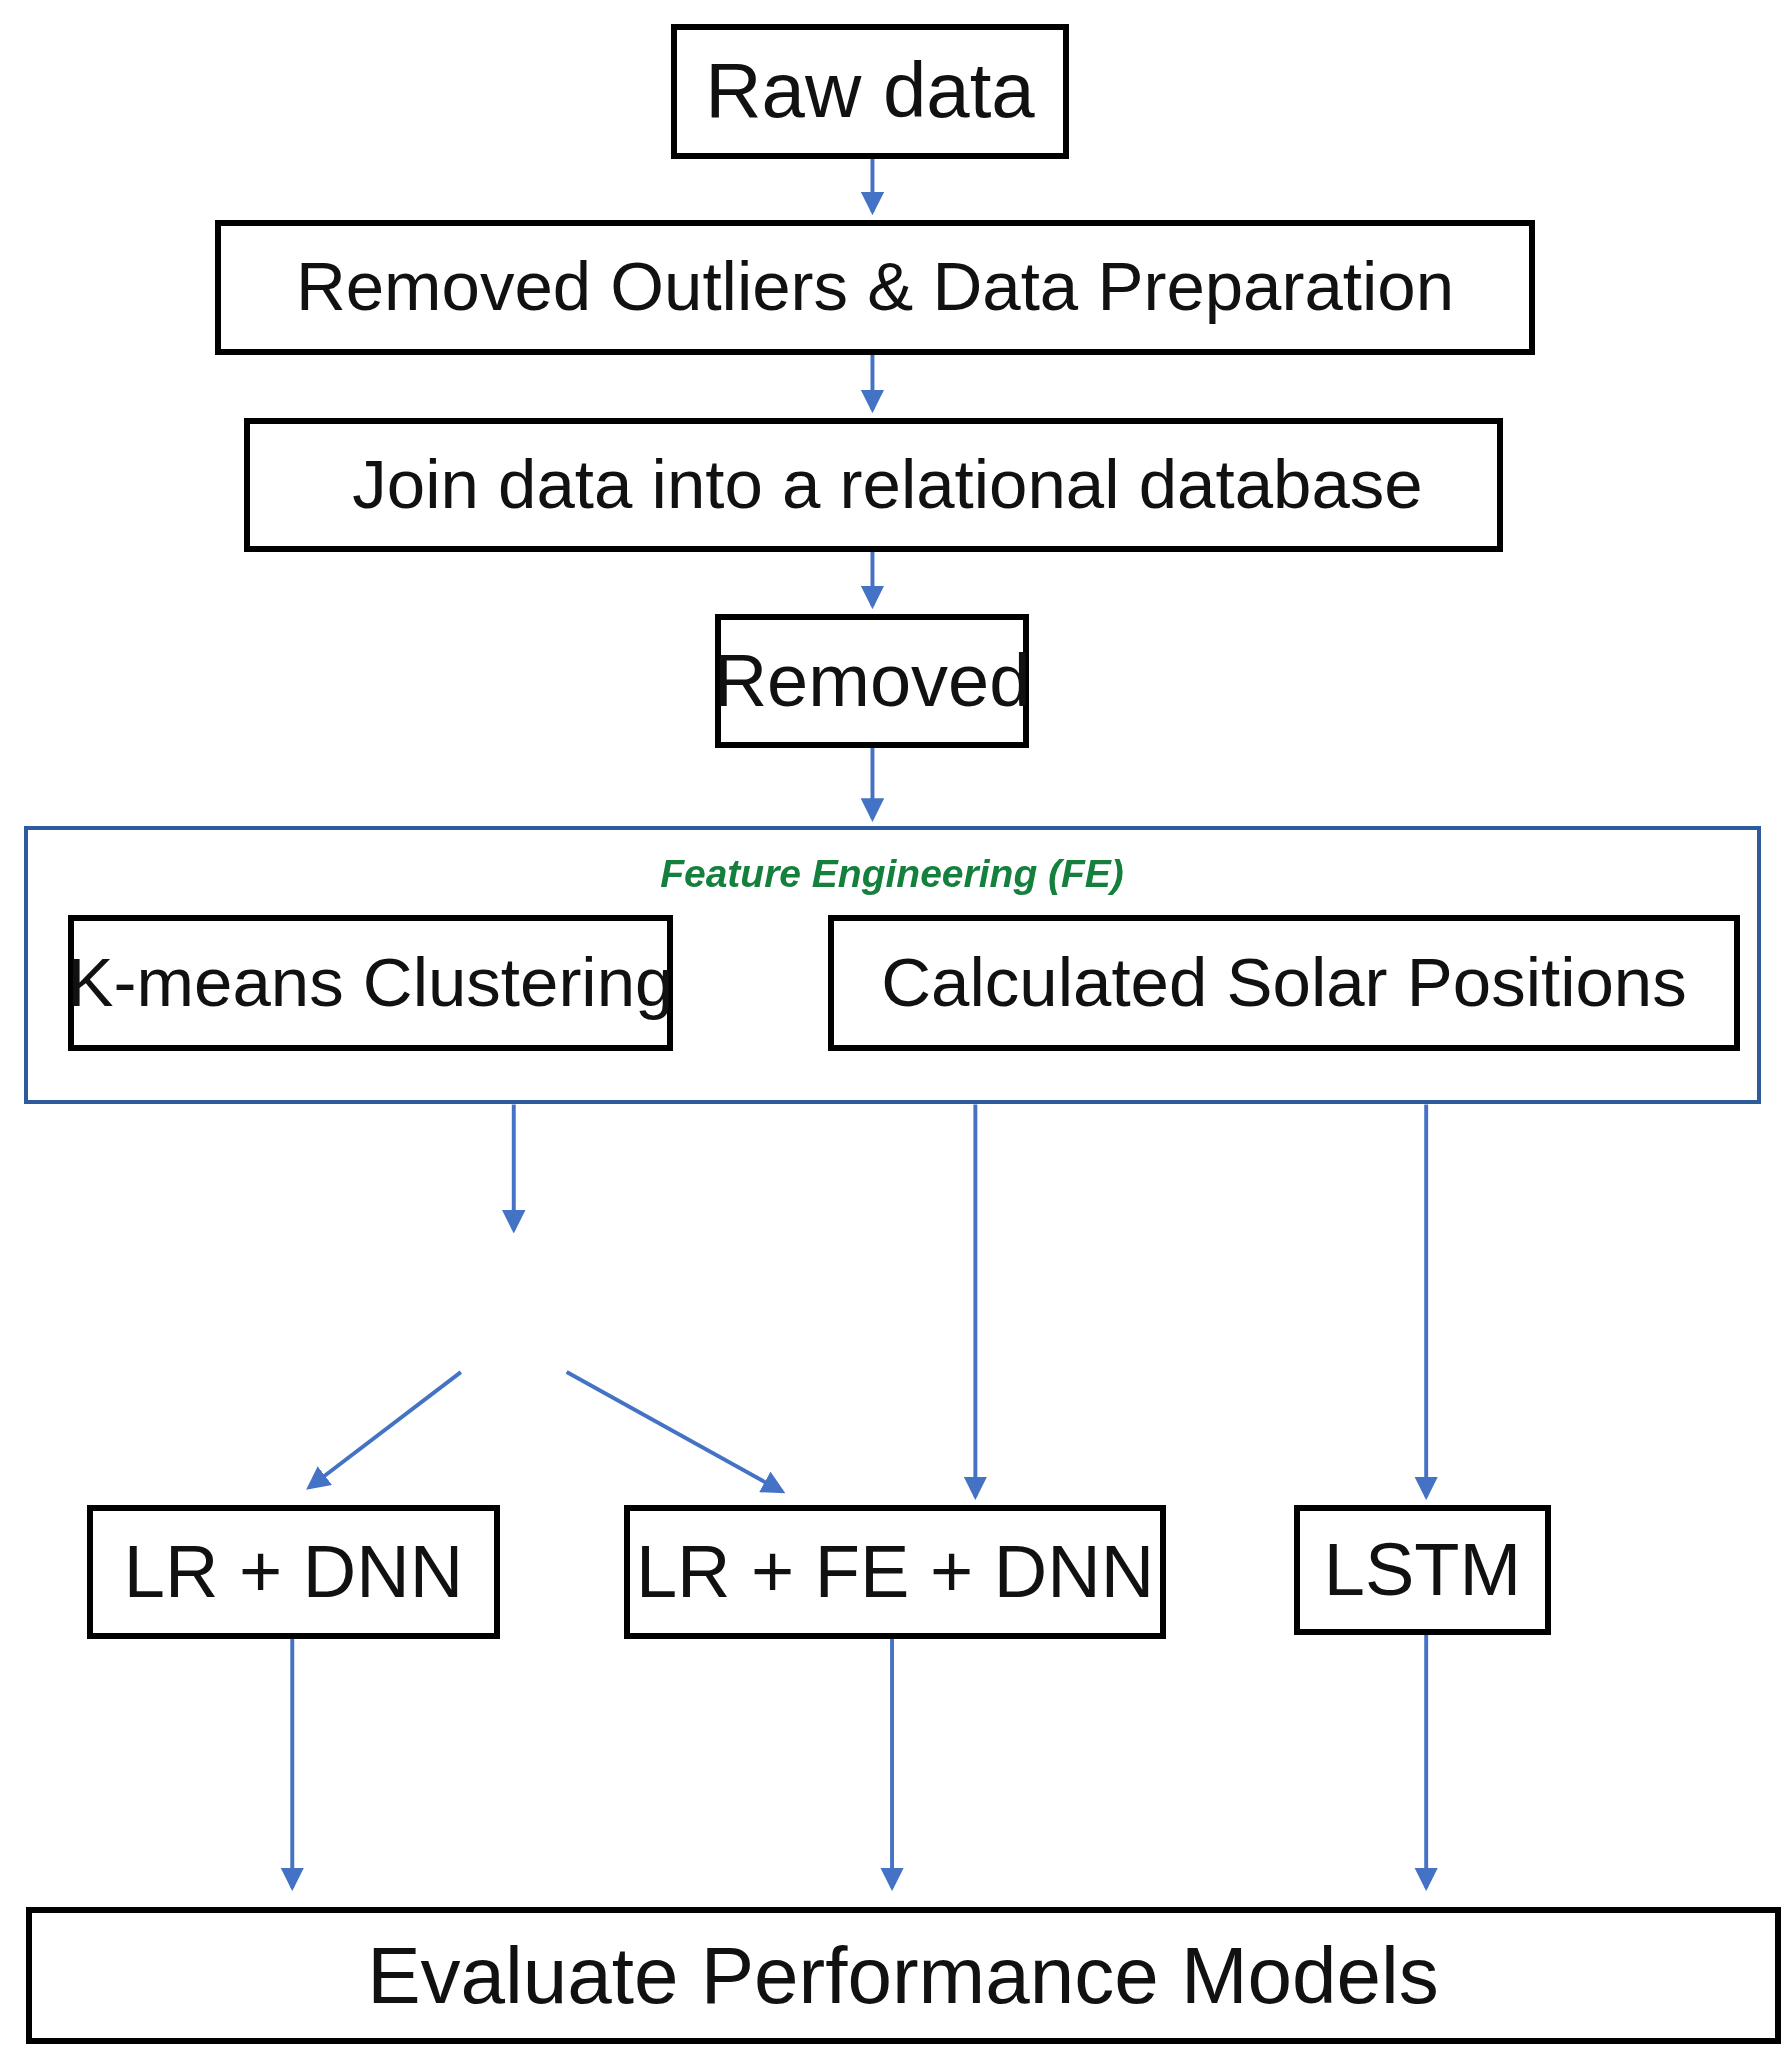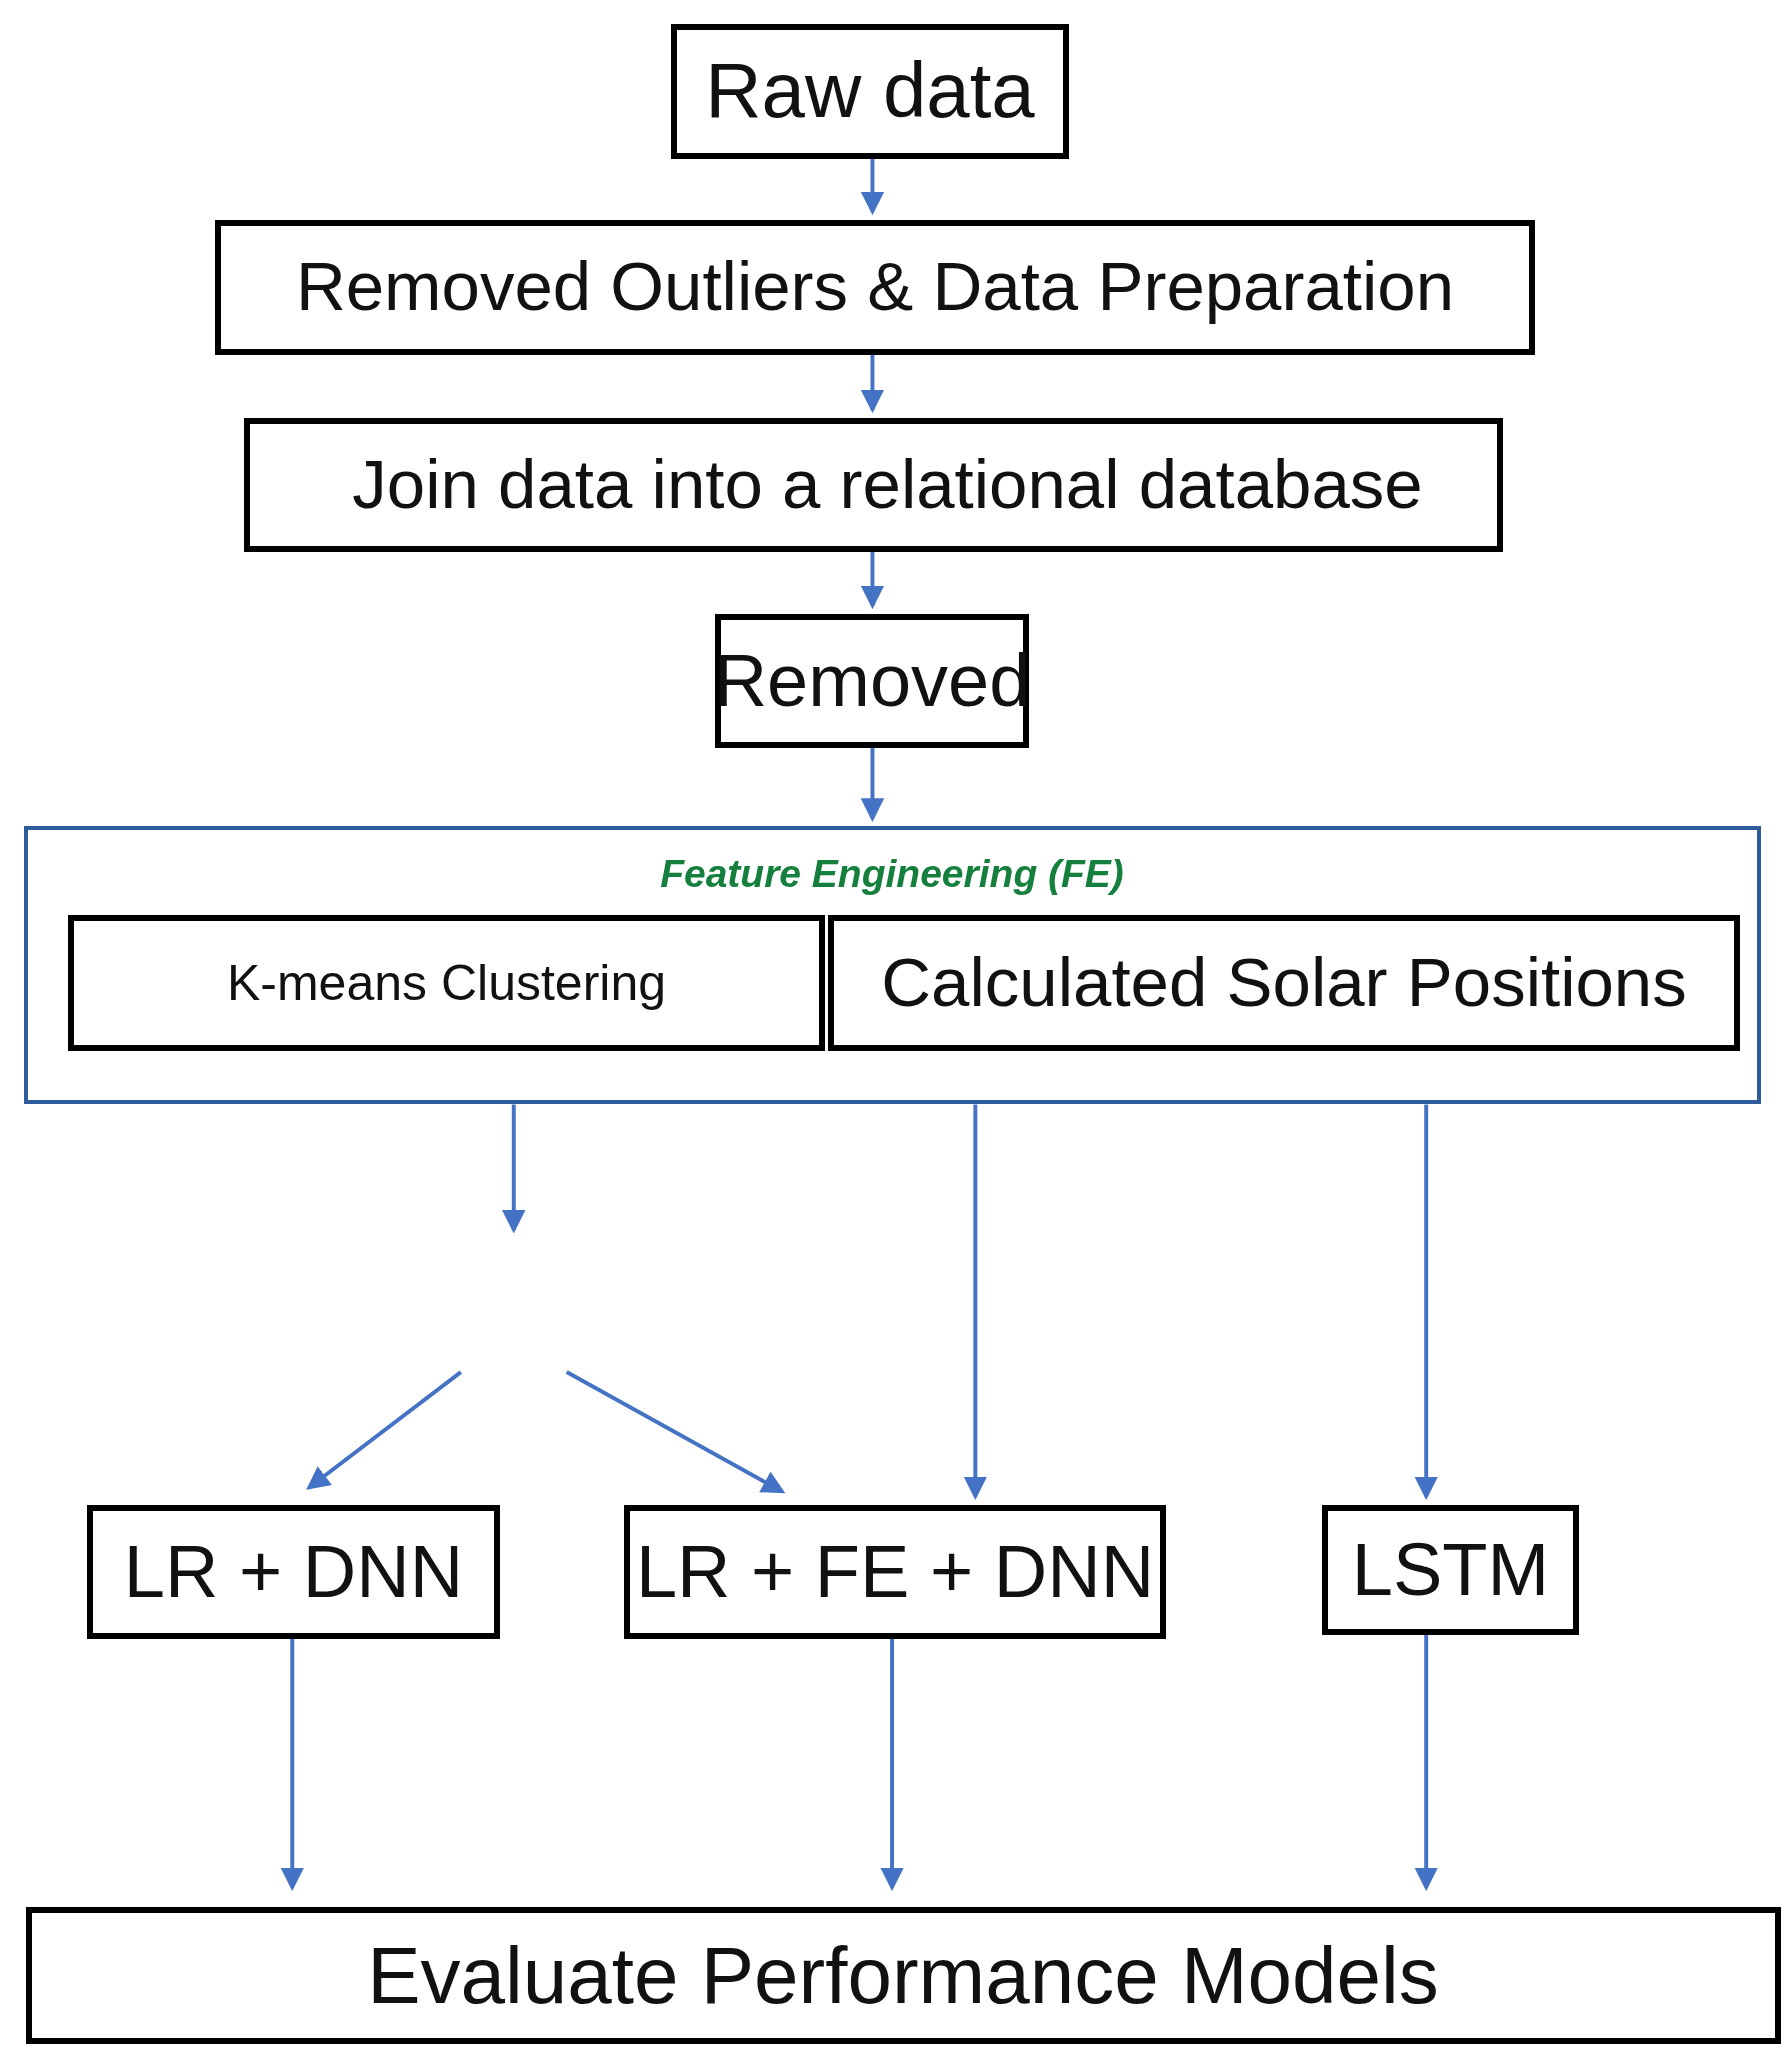--- a/index.html
+++ b/index.html
@@ -47,26 +47,26 @@
     font-weight:600;
     font-size:39px;
     color:#15803d;
   }
   
   #n-raw      {left:671px;  top:23.5px;   width:398px;  height:135px; font-size:78px;}
   #n-removed  {left:215px;  top:220px;  width:1320px; height:135px; font-size:69px;}
   #n-join     {left:244px;  top:418px;  width:1259px; height:134px; font-size:69px;padding-left:28px;}
   #n-scaling  {left:715px;  top:614px;  width:314px;  height:134px; font-size:74px;}
   #n-fe       {left:23.5px;   top:826px;  width:1737px; height:278px;}
-  #n-kmeans   {left:68px;   top:915px;  width:757px;  height:136px; font-size:50px;}
+  #n-kmeans   {left:68px;   top:915px;  width:605px;  height:136px; font-size:69px;}
   #n-calc     {left:828px;  top:915px;  width:912px;  height:136px; font-size:69px;}
   #n-lr       {left:427px;  top:1238px; width:171px;  height:134px; font-size:74px;}
   #n-lrdnn    {left:87px;   top:1505px; width:413px;  height:134px; font-size:74px;}
   #n-lrfednn  {left:624px;  top:1505px; width:542px;  height:134px; font-size:74px;}
-  #n-lstm     {left:1294px; top:1505px; width:257px;  height:130px; font-size:74px;margin-left:28px;}
+  #n-lstm     {left:1294px; top:1505px; width:257px;  height:130px; font-size:74px;}
   #n-eval     {left:25.5px;   top:1900px; width:1755px; height:137px; font-size:80px;margin-top:7px;}
 </style>
 </head>
 <body>
 
 <div class="page">
 
   <svg class="connector-layer" width="1790" height="2064" viewBox="0 0 1826 2106" xmlns="http://www.w3.org/2000/svg">
     <defs>
       <marker id="ah" viewBox="0 0 10 10" refX="8.5" refY="5" markerWidth="6" markerHeight="6" orient="auto-start-reverse">

